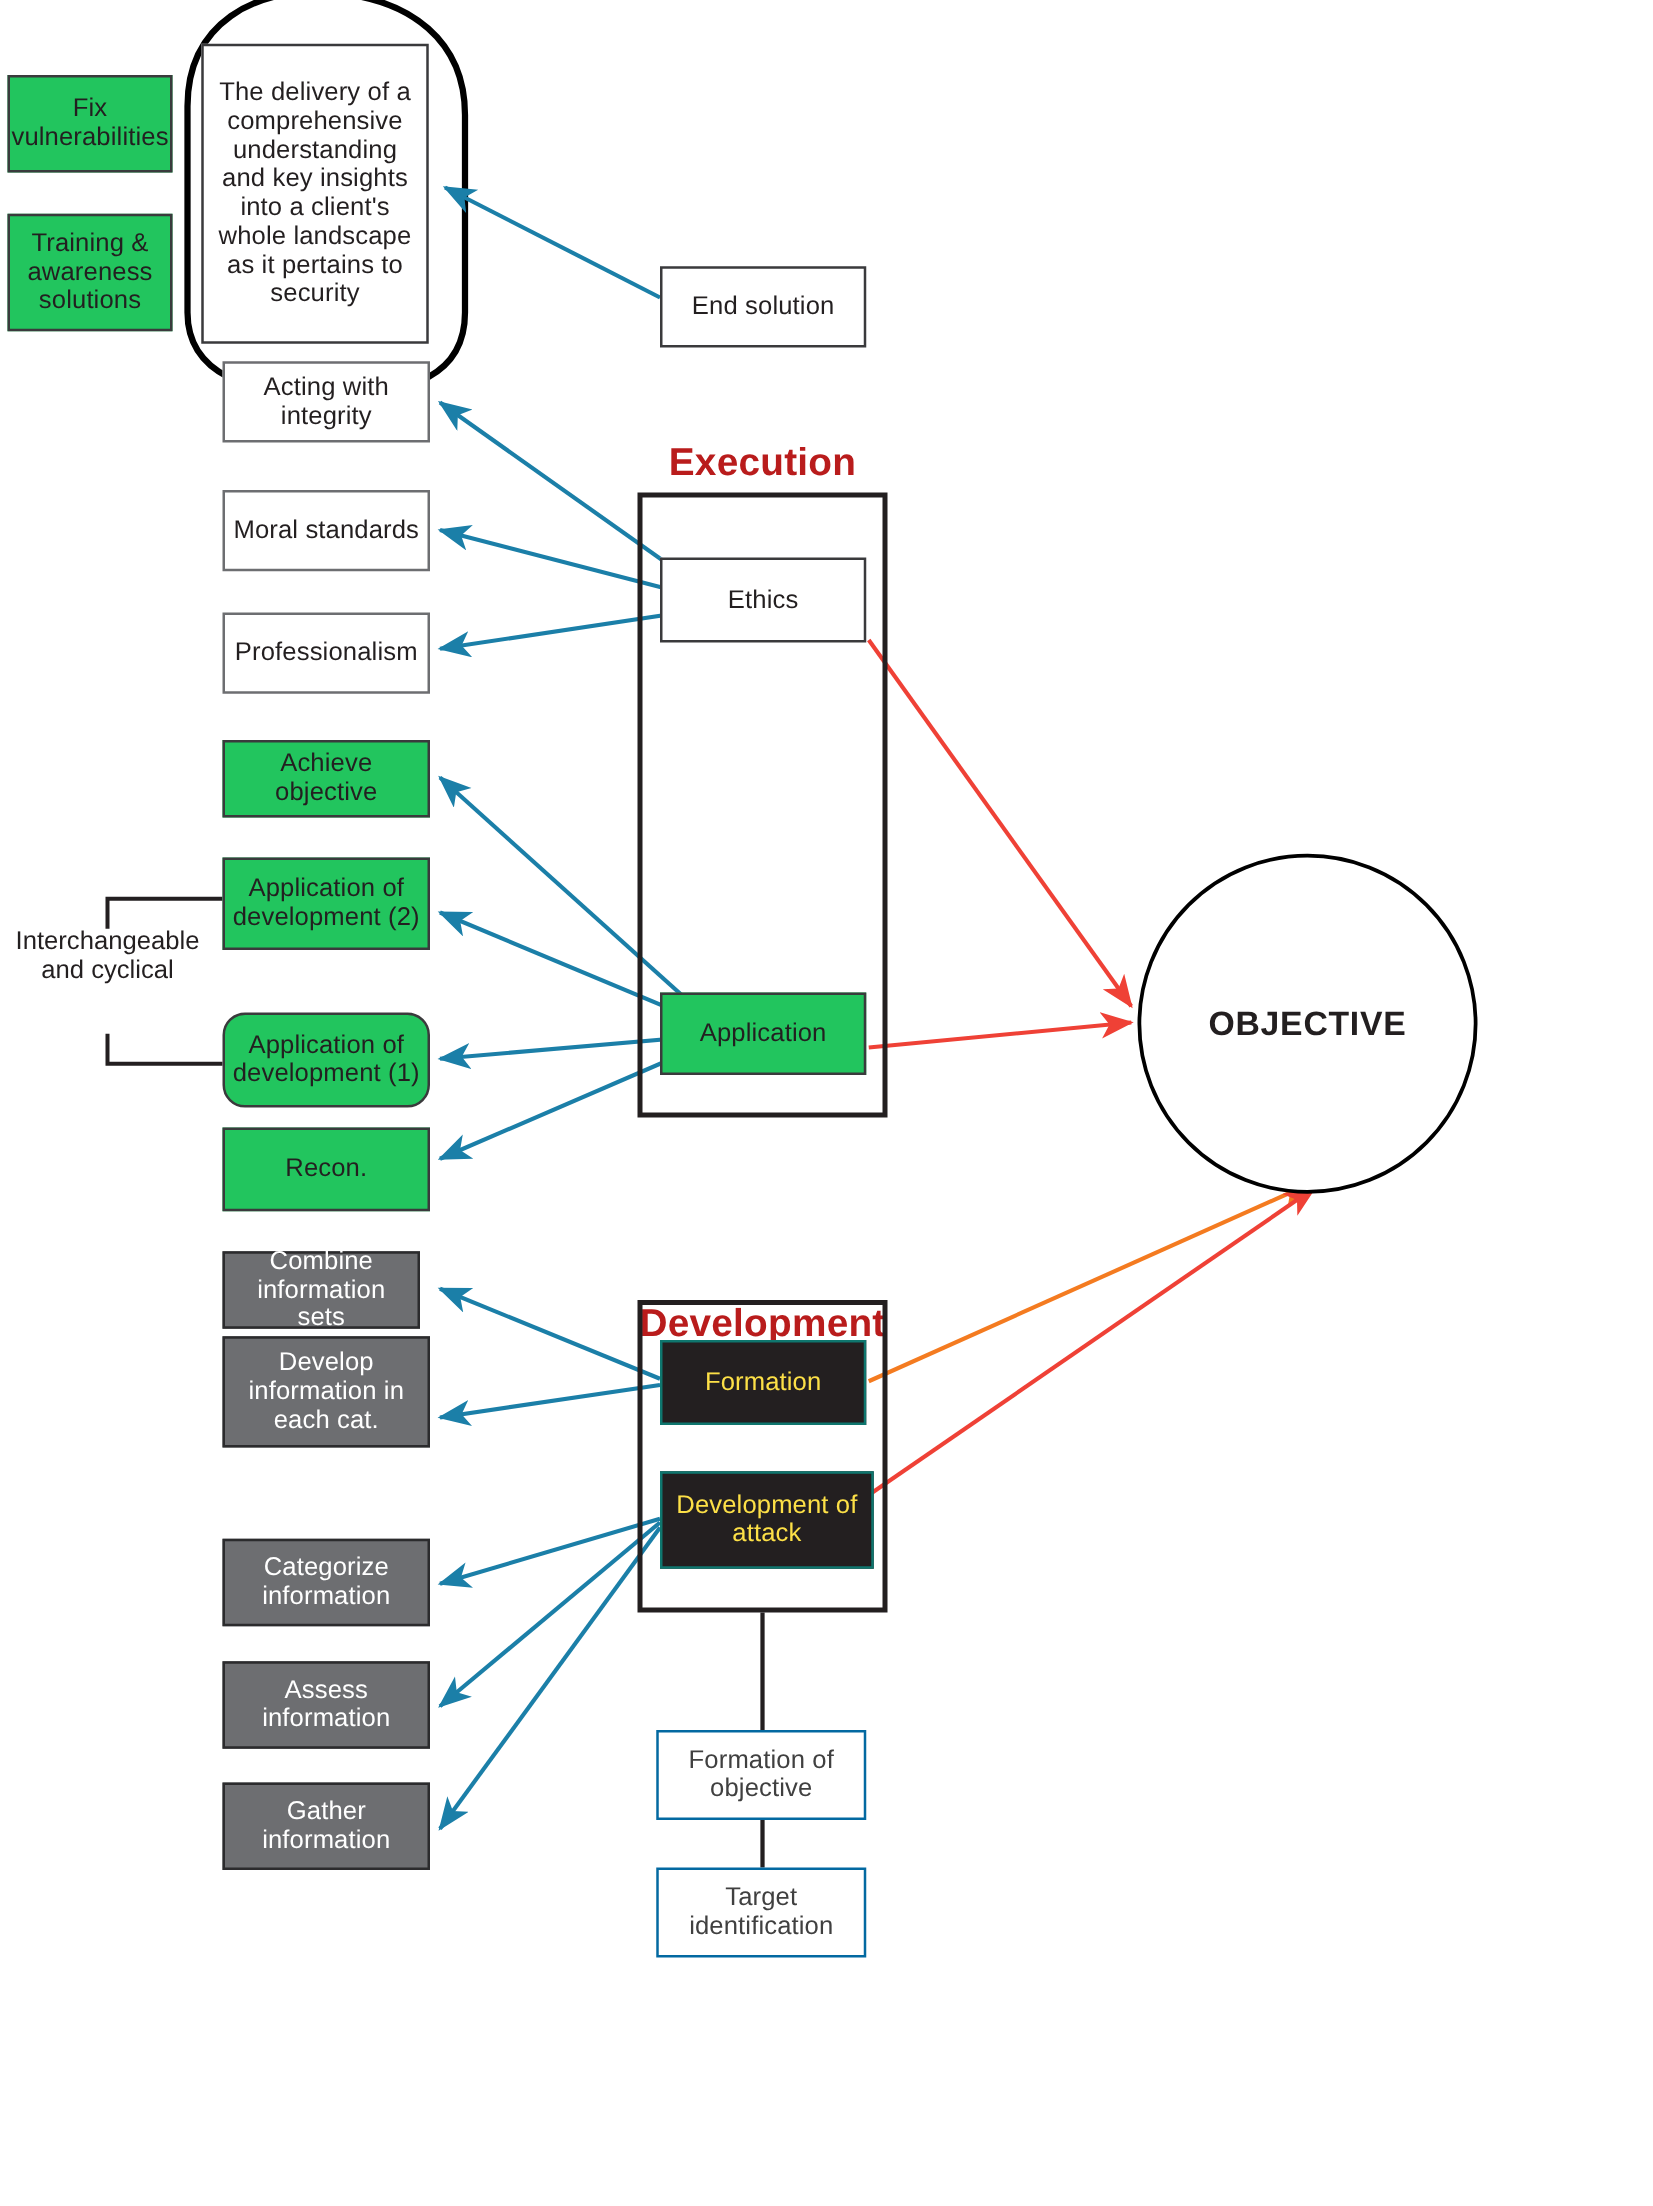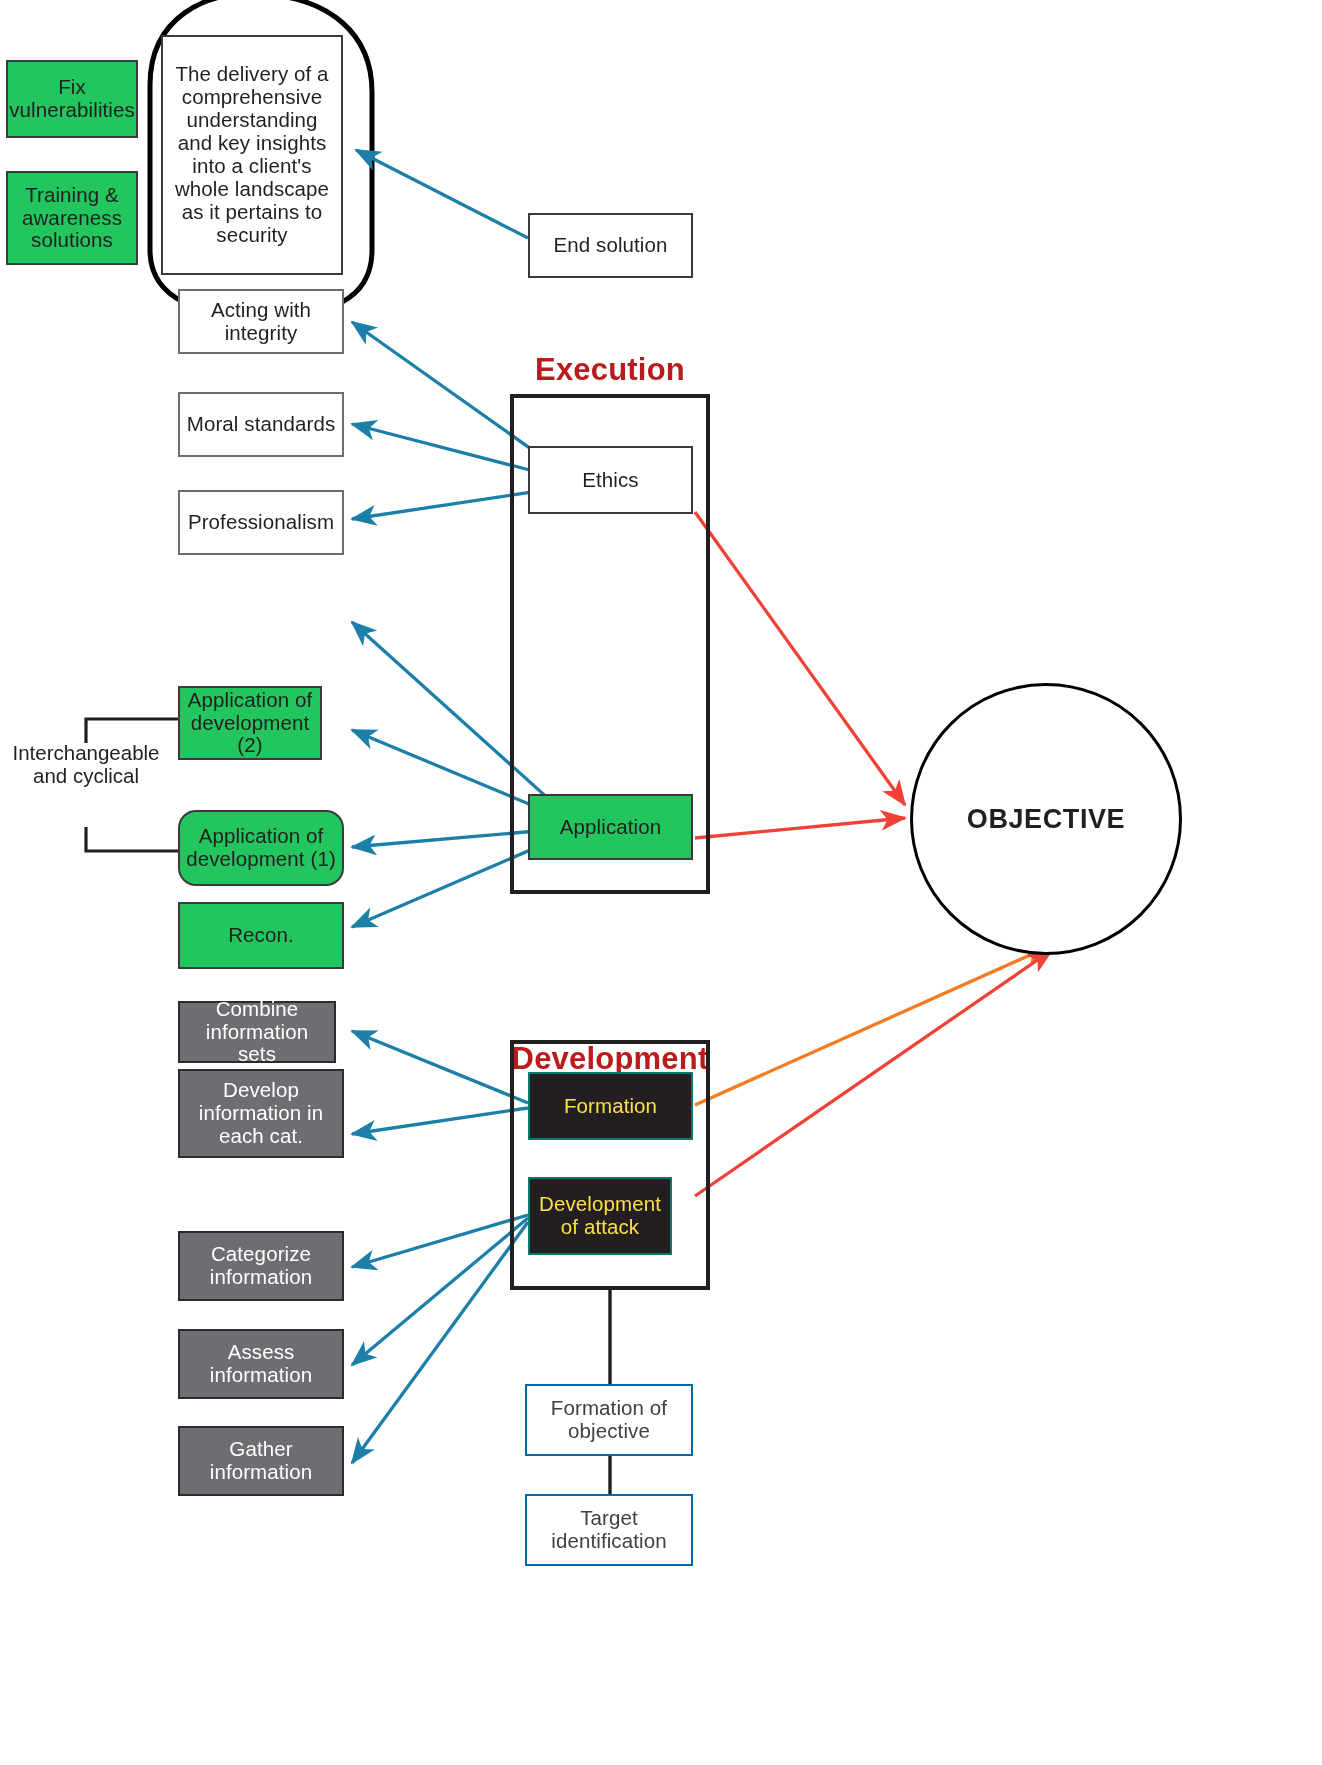--- a/index.html
+++ b/index.html
@@ -134,21 +134,24 @@
   <div class="node bx-white" style="left:178px;top:289px;width:166px;height:65px;">
     <span>Acting with integrity</span>
   </div>
   <div class="node bx-white" style="left:178px;top:392px;width:166px;height:65px;">
     <span>Moral standards</span>
   </div>
   <div class="node bx-white" style="left:178px;top:490px;width:166px;height:65px;">
     <span>Professionalism</span>
   </div>
 
-  <div class="node bx-grey" style="left:178px;top:686px;width:144px;height:74px;align-items:center;">
+  <div class="node bx-grey" style="left:178px;top:592px;width:166px;height:62px;">
+    <span>Achieve objective</span>
+  </div>
+  <div class="node bx-grey" style="left:178px;top:686px;width:166px;height:74px;align-items:center;">
     <span>Application of development (2)</span>
   </div>
   <div class="node bx-grey" style="left:178px;top:810px;width:166px;height:76px;border-radius:18px;">
     <span>Application of development (1)</span>
   </div>
   <div class="node bx-grey" style="left:178px;top:902px;width:166px;height:67px;">
     <span>Recon.</span>
   </div>
 
   <div class="side-label" style="left:0px;top:741px;width:172px;">
@@ -185,21 +188,21 @@
   </div>
 
   <div class="sec-title" style="left:480px;top:998px;width:260px;margin-top:43px;">
     <span>Development</span>
   </div>
   <div class="container-box" style="left:510px;top:1040px;width:200px;height:250px;"></div>
 
   <div class="node bx-dark" style="left:528px;top:1072px;width:165px;height:68px;">
     <span>Formation</span>
   </div>
-  <div class="node bx-dark" style="left:528px;top:1177px;width:144px;height:78px;">
+  <div class="node bx-dark" style="left:528px;top:1177px;width:171px;height:78px;">
     <span>Development of attack</span>
   </div>
 
   <div class="node bx-red" style="left:525px;top:1384px;width:168px;height:72px;">
     <span>Formation of objective</span>
   </div>
   <div class="node bx-red" style="left:525px;top:1494px;width:168px;height:72px;justify-content:center;">
     <span>Target identification</span>
   </div>
 

